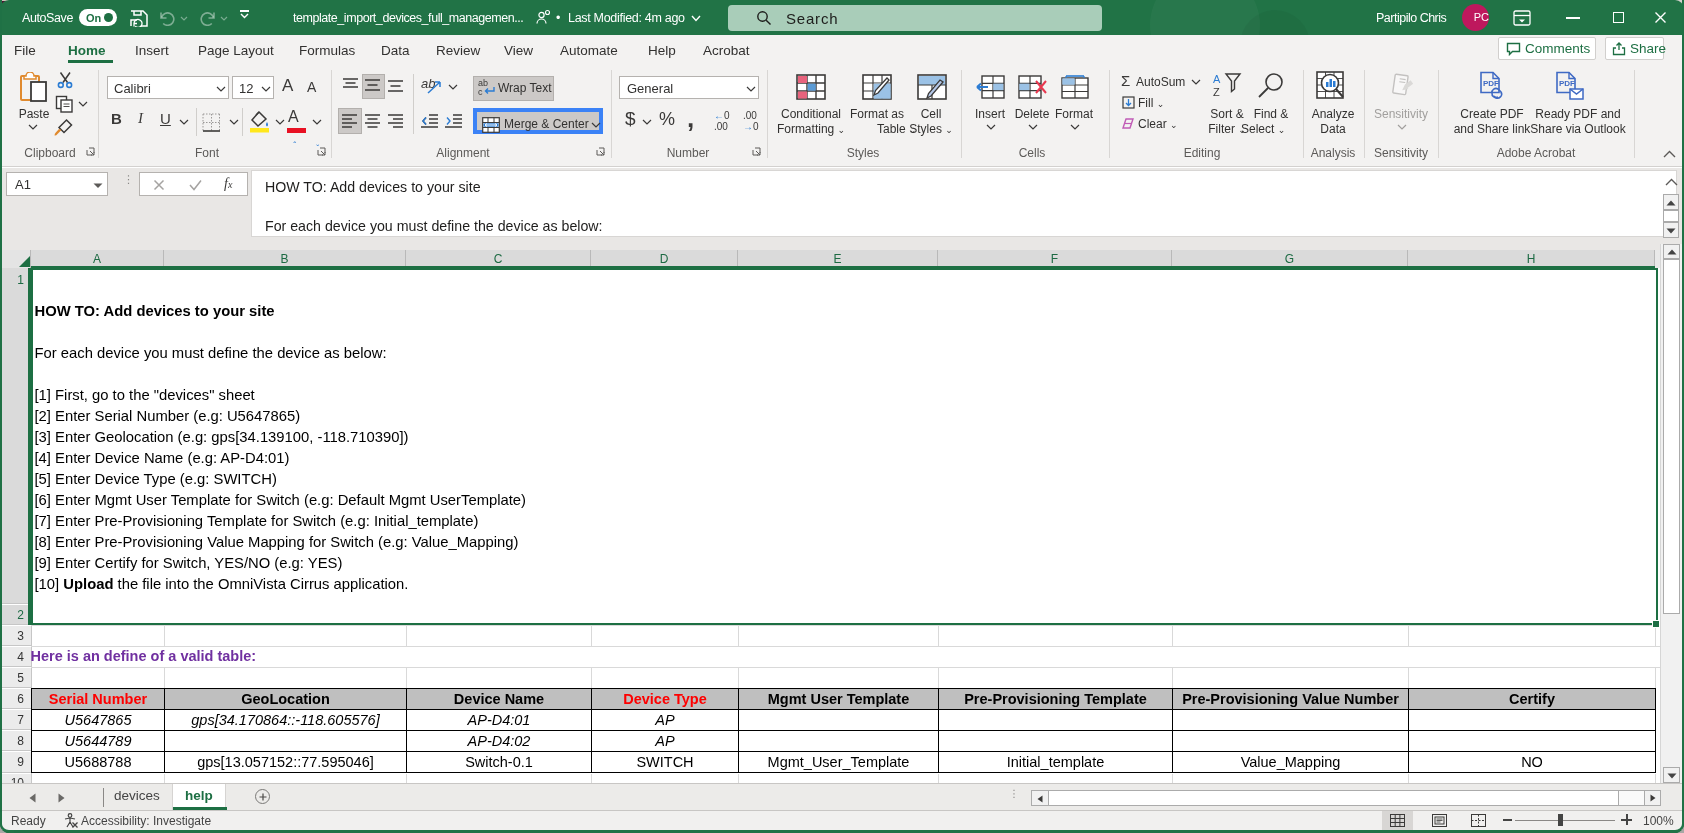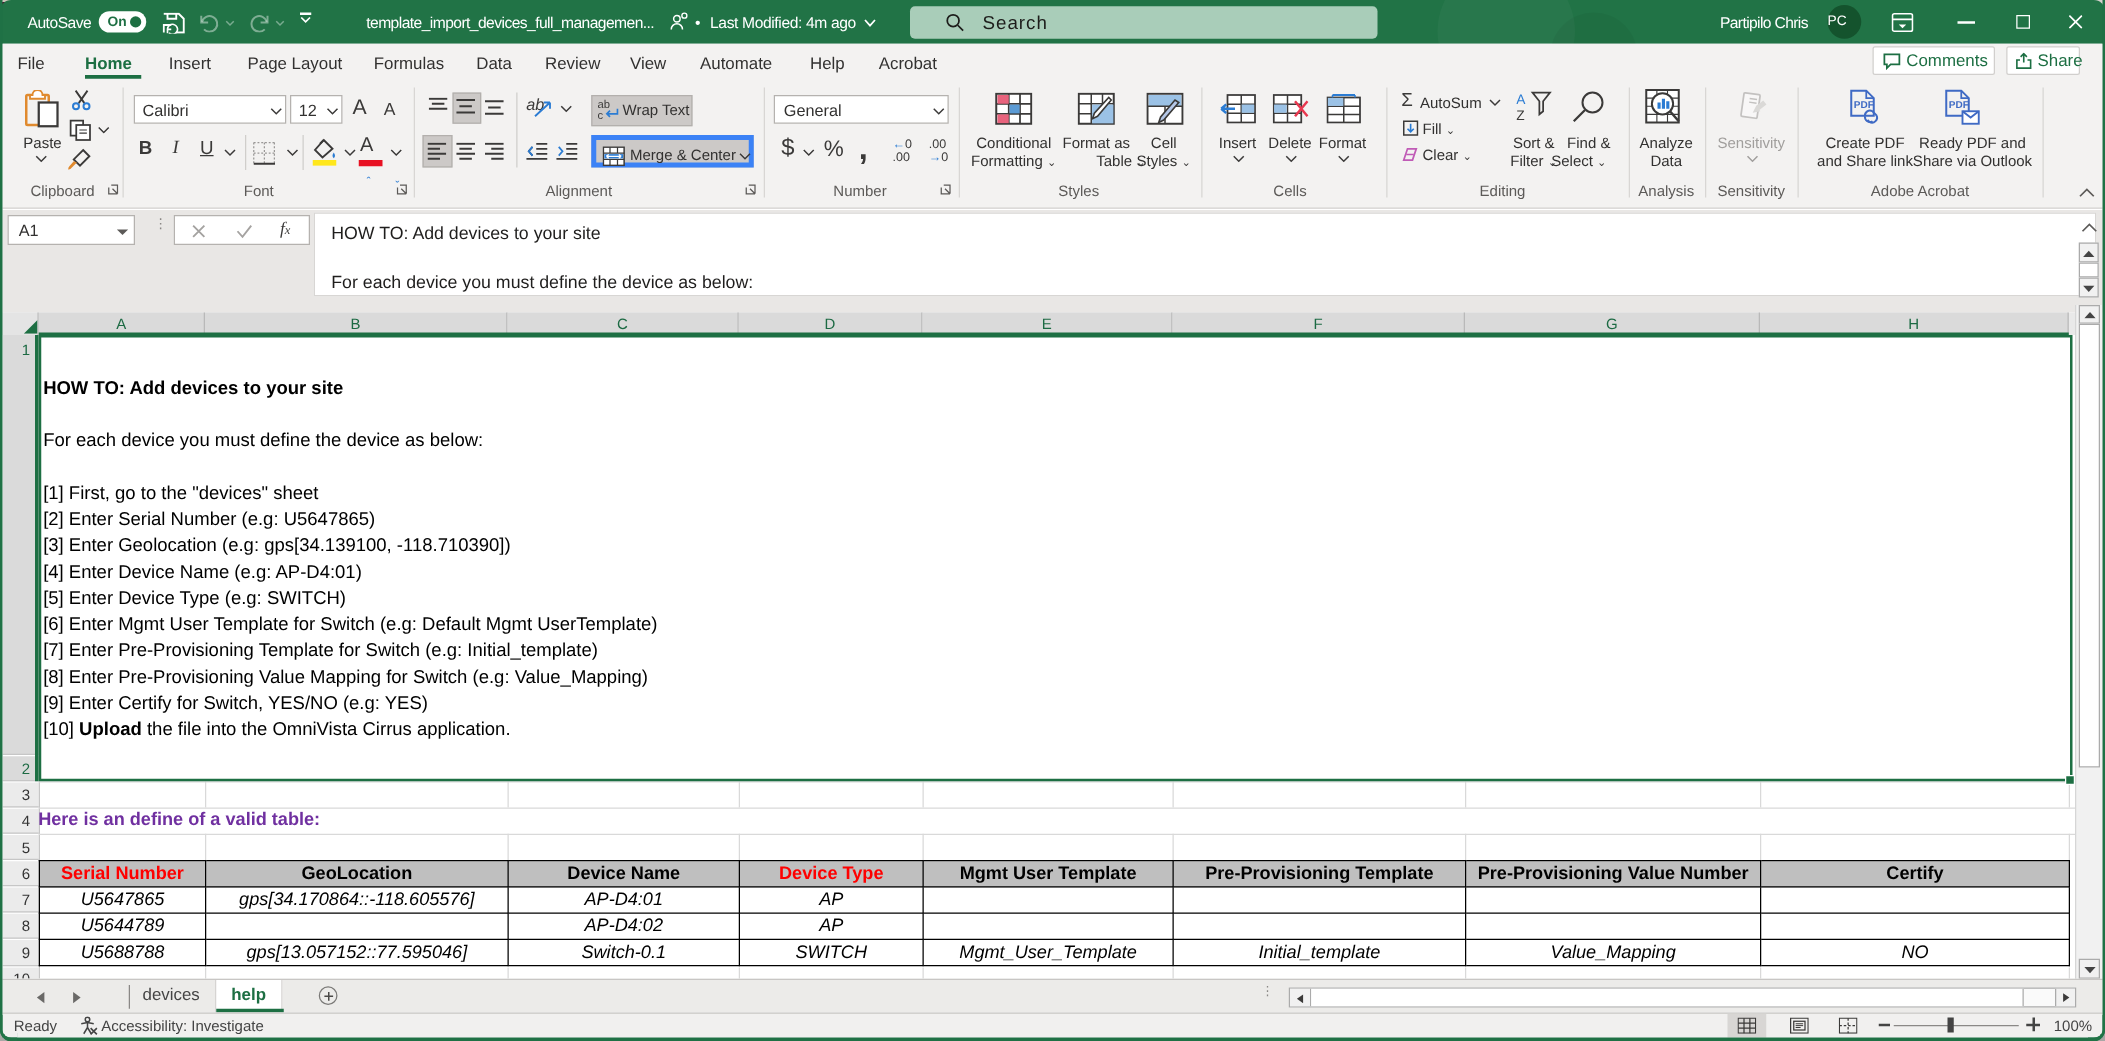--- a/index.html
+++ b/index.html
@@ -74,21 +74,21 @@
       <path d="M1 1 L5 5.5 L9 1" stroke="#fff" fill="none" stroke-width="1.4"></path>
     </svg>
   <div class="abs" style="left:728px;top:5px;width:374px;height:26px;background:#a9cdb9;border-radius:4px;">
     <svg class="abs" style="left:28px;top:5px" width="16" height="16" viewBox="0 0 16 16">
       <circle cx="6.5" cy="6.5" r="4.7" fill="none" stroke="#1d1d1b" stroke-width="1.4"></circle>
       <path d="M10.2 10.2 L14.5 14.5" stroke="#1d1d1b" stroke-width="1.4"></path>
     </svg>
     <span class="abs" style="left:58px;top:5px;color:#1d1d1b;font-size:15px;letter-spacing:0.8px;">Search</span>
   </div>
   <div class="abs" style="left:1376px;top:11px;font-size:12.5px;letter-spacing:-0.5px;">Partipilo Chris</div>
-  <div class="abs" style="left:1462px;top:4px;width:27px;height:27px;border-radius:50%;background:#14532d;color:#fff;font-size:11px;text-align:left;line-height:27px;">PC</div>
+  <div class="abs" style="left:1462px;top:4px;width:27px;height:27px;border-radius:50%;background:#be185d;color:#fff;font-size:11px;text-align:right;line-height:27px;">PC</div>
   <svg class="abs" style="left:1513px;top:10px" width="18" height="16" viewBox="0 0 18 16">
     <rect x="1" y="1" width="16" height="14" rx="1.5" fill="none" stroke="#fff" stroke-width="1.3"></rect>
     <path d="M1 5.5 h16" stroke="#fff" stroke-width="1.3"></path>
     <path d="M9 12.5 l-3 -3 h6 z" fill="#fff"></path>
   </svg>
   <div class="abs" style="left:1566px;top:17px;width:14px;height:1.6px;background:#fff;"></div>
   <div class="abs" style="left:1613px;top:12px;width:11px;height:11px;border:1.3px solid #fff;"></div>
   <svg class="abs" style="left:1655px;top:12px" width="11" height="11" viewBox="0 0 11 11">
     <path d="M0.5 0.5 L10.5 10.5 M10.5 0.5 L0.5 10.5" stroke="#fff" stroke-width="1.4"></path>
   </svg>
@@ -557,21 +557,21 @@
     <tr style="height:21px;font-style:italic;">
       <td>U5644789</td>
           <td></td>
           <td>AP-D4:02</td>
           <td>AP</td>
           <td></td>
           <td></td>
           <td></td>
           <td></td>
     </tr>
-    <tr style="height:21px;font-style:italic;">
+    <tr style="height:21px;">
       <td>U5688788</td>
           <td>gps[13.057152::77.595046]</td>
           <td>Switch-0.1</td>
           <td>SWITCH</td>
           <td>Mgmt_User_Template</td>
           <td>Initial_template</td>
           <td>Value_Mapping</td>
           <td>NO</td>
     </tr>
   </tbody>

